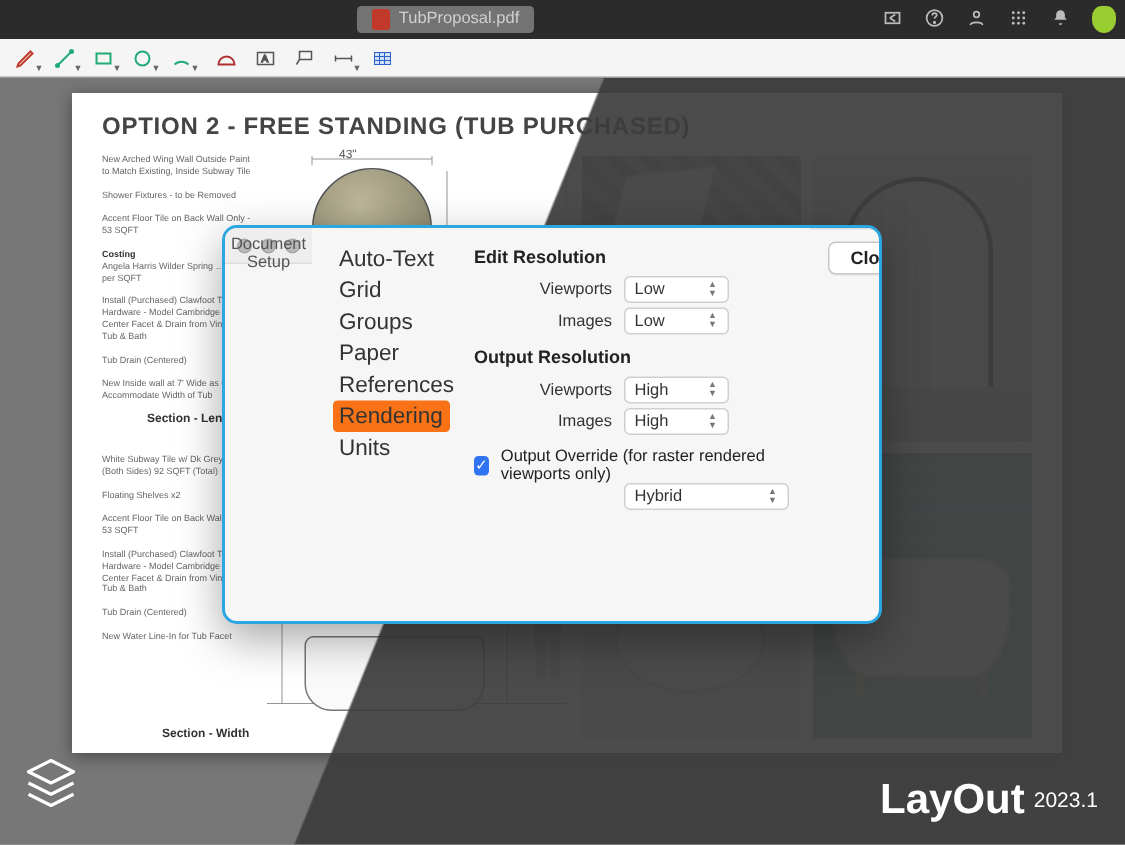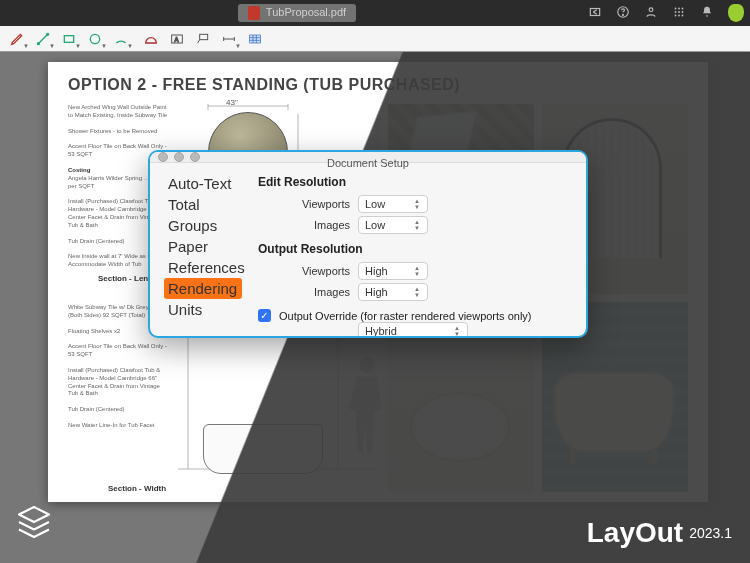--- a/index.html
+++ b/index.html
@@ -86,24 +86,24 @@
   .claw::before{ left:14px;} .claw::after{ right:14px; }
 
   
   .mask { position:absolute; inset:0; pointer-events:none; }
   .mask::after { content:""; position:absolute; inset:0;
     background: linear-gradient(112deg, transparent 0 42%, rgba(60,60,60,.92) 42.2% 100%);
   }
 
   
   .dialog {
-    position:absolute; left:148px; top:150px; width:440px; height:188px;
+    position:absolute; left:148px; top:150px; width:440px; height:266px;
     background:#f6f6f6; border:2px solid #2aa7e0; border-radius:10px;
     box-shadow: 0 10px 30px rgba(0,0,0,.35);
-    display:flex; flex-direction:column; overflow:hidden; z-index:5;
+    display:flex; flex-direction:row; overflow:hidden; z-index:5;
   }
   .dlg-titlebar { height:24px; display:flex; align-items:center; padding:0 8px;
     background:#eee; border-bottom:1px solid #ddd; position:relative; }
   .traffic { display:flex; gap:6px; }
   .tl { width:10px; height:10px; border-radius:50%; background:#b9b9b9; border:1px solid #a7a7a7; }
   .dlg-title { position:absolute; left:0; right:0; text-align:center; font-size:11px; color:#555; top:5px;}
   .dlg-body { flex:1; display:flex; padding:10px 14px 8px; gap:16px; }
   .dlg-side { width:78px; font-size:15px; color:#333; }
   .dlg-side .sitem { padding:2px 4px; border-radius:3px; cursor:pointer; }
   .dlg-side .sitem.selected { background:#f97316; }
@@ -331,21 +331,21 @@
     <div class="traffic">
       <div class="tl"></div>
       <div class="tl"></div>
       <div class="tl"></div>
     </div>
     <div class="dlg-title">Document Setup</div>
   </div>
   <div class="dlg-body">
     <div class="dlg-side">
       <div class="sitem">Auto-Text</div>
-      <div class="sitem">Total</div>
+      <div class="sitem">Grid</div>
       <div class="sitem">Groups</div>
       <div class="sitem">Paper</div>
       <div class="sitem">References</div>
       <div class="sitem selected">Rendering</div>
       <div class="sitem">Units</div>
     </div>
     <div class="dlg-main">
       <div class="section-h">Edit Resolution</div>
       <div class="row">
         <label>Viewports</label>

